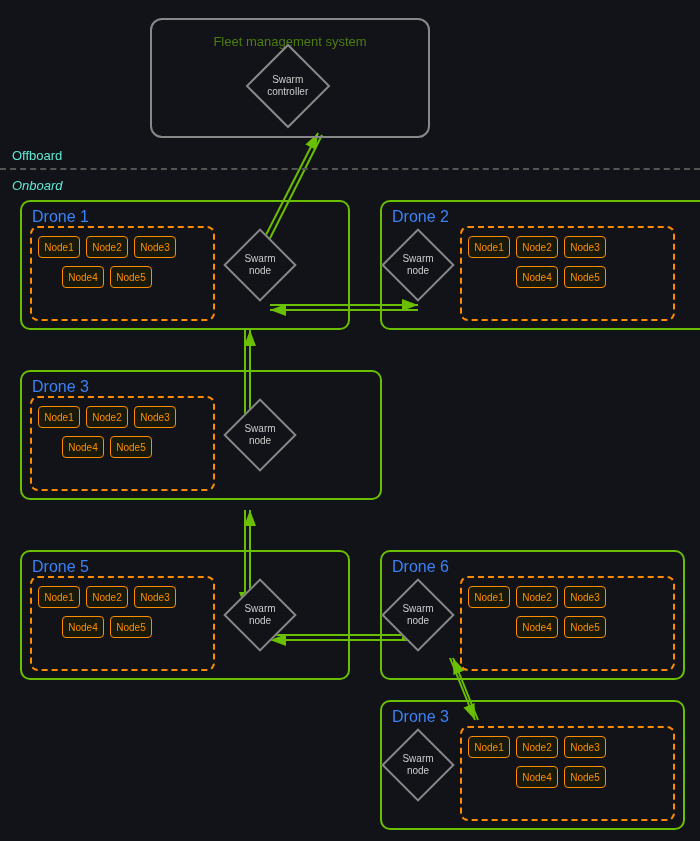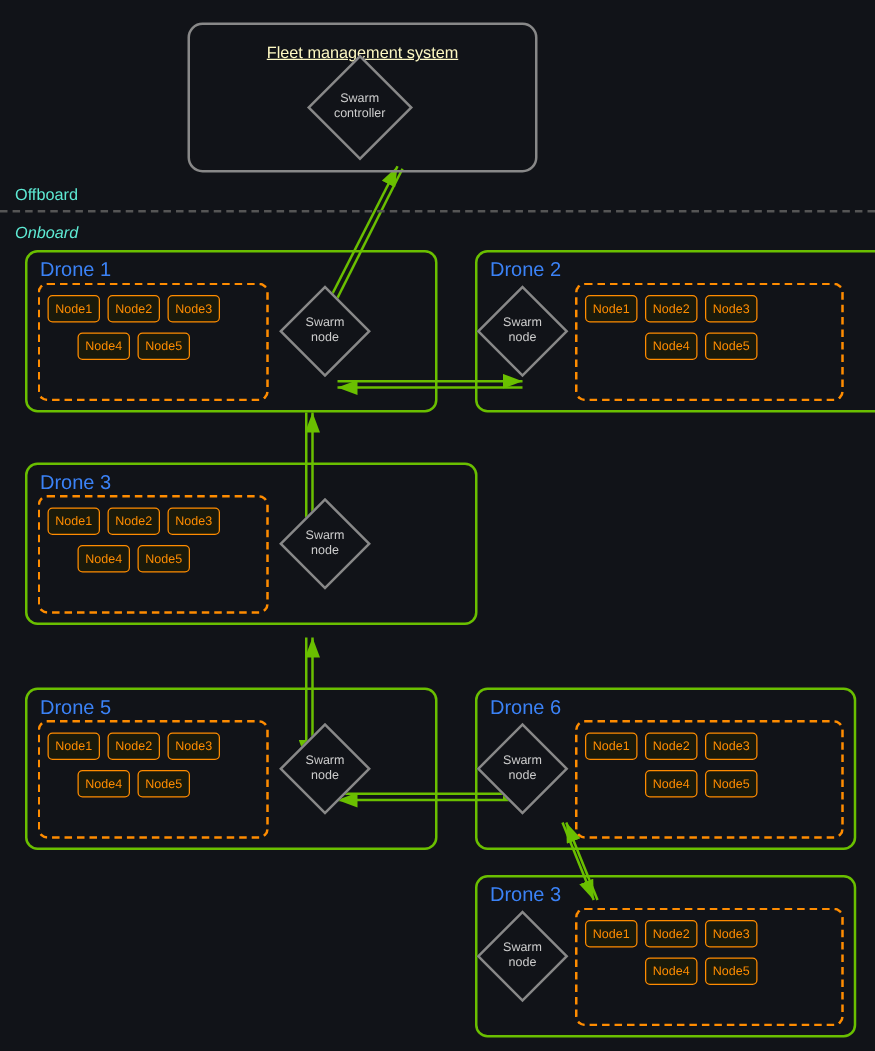--- a/index.html
+++ b/index.html
@@ -37,23 +37,22 @@
       align-items: center;
       justify-content: center;
     }
 
     .fleet-label {
       position: absolute;
       top: 14px;
       left: 0;
       right: 0;
       text-align: center;
-      color: #fef9c3;
+      color: #4d7c0f;
       font-size: 13px;
-      text-decoration: underline;
     }
 
     
     .diamond {
       width: 60px;
       height: 60px;
       background: #111318;
       border: 2px solid #888;
       transform: rotate(45deg);
       display: flex;

